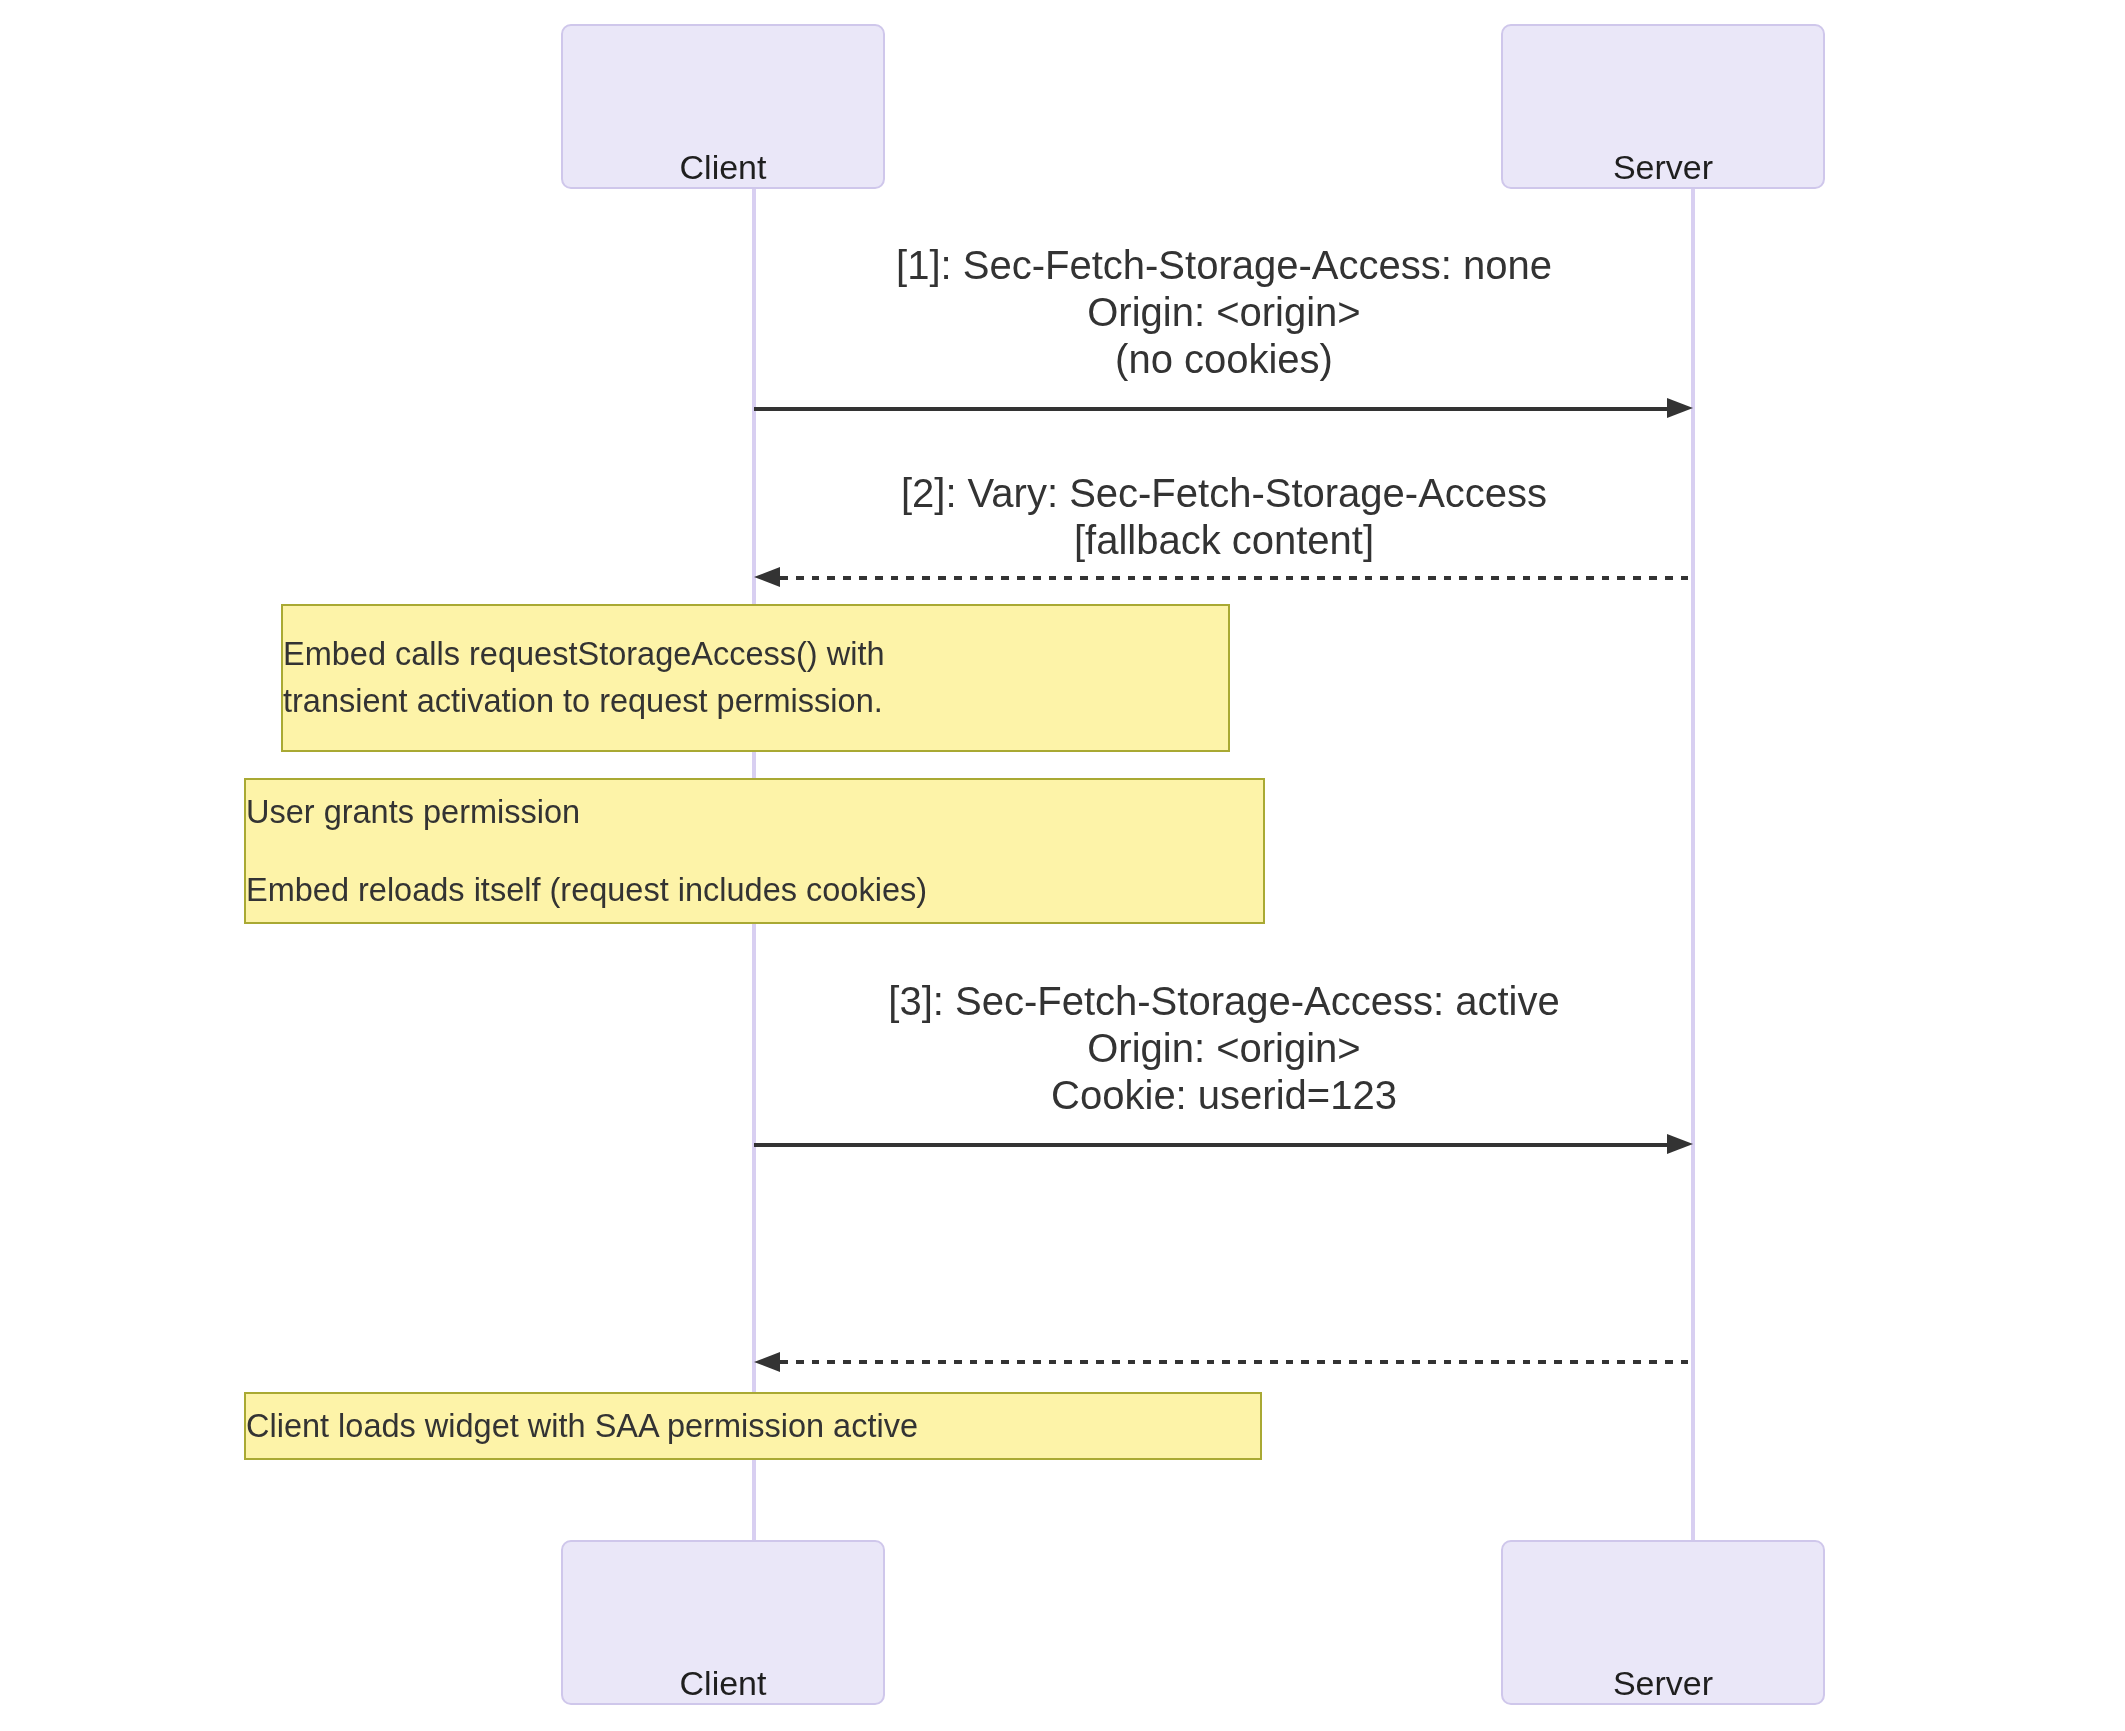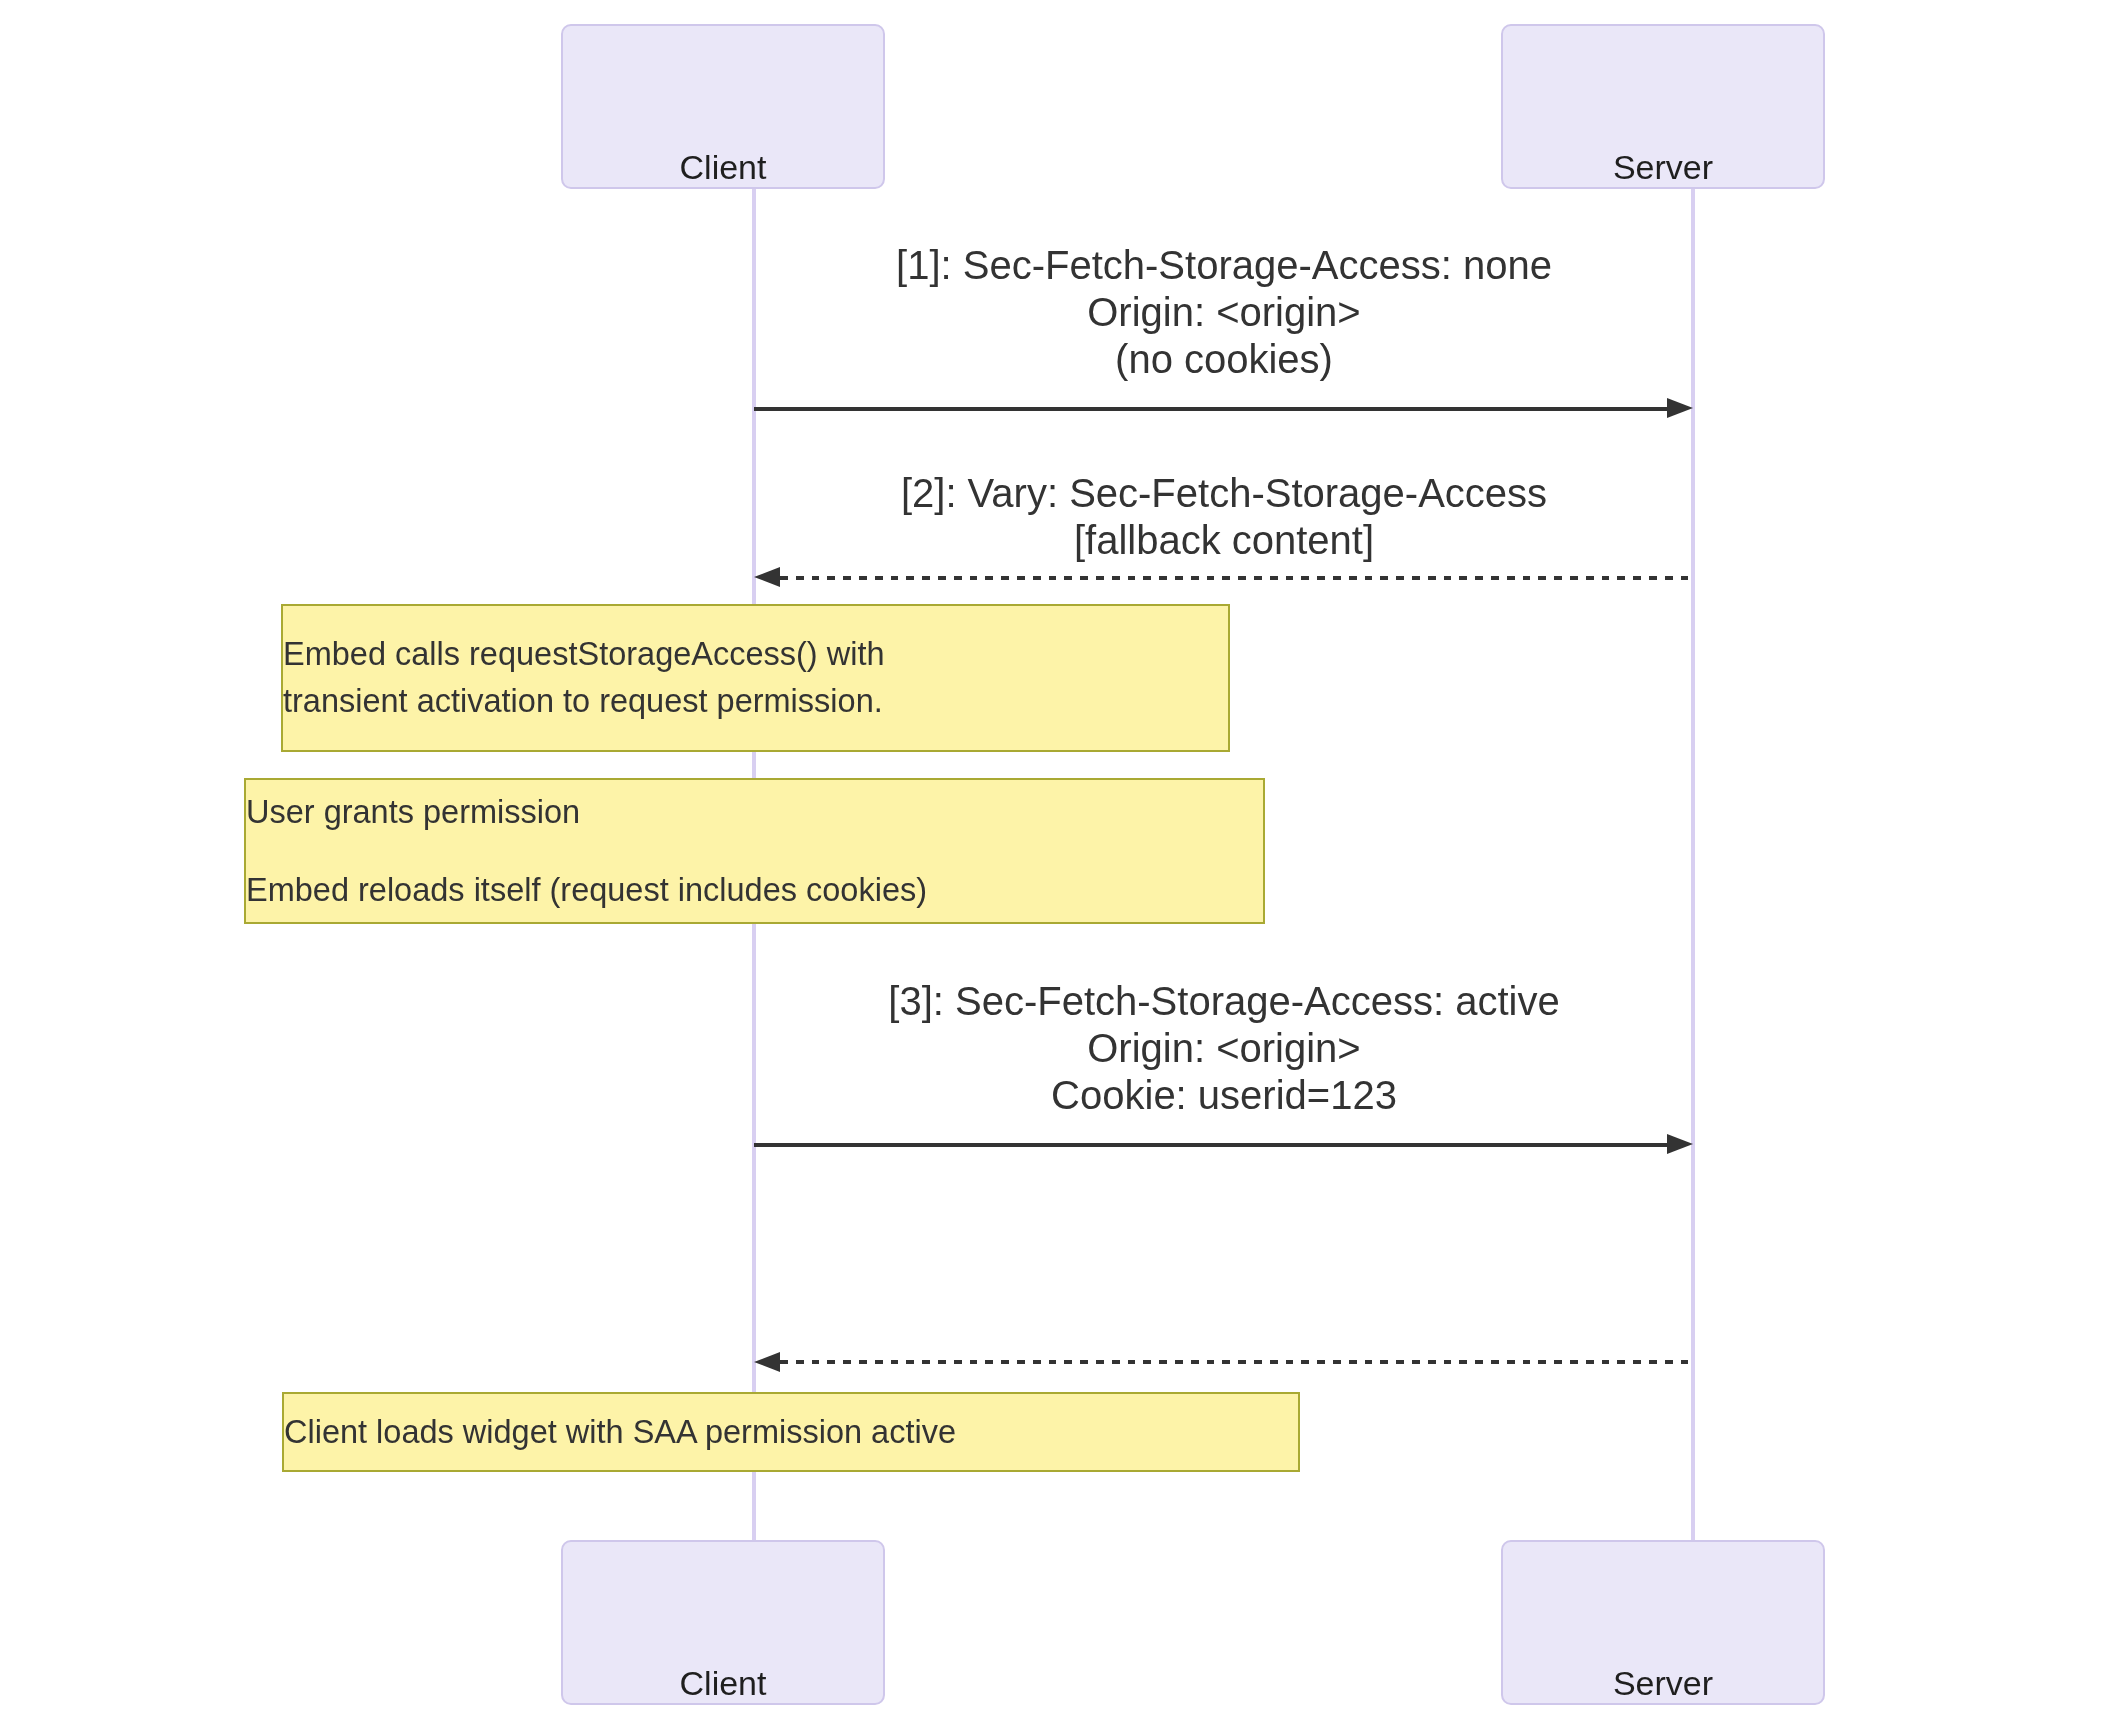--- a/index.html
+++ b/index.html
@@ -116,21 +116,21 @@
     <div>[3]: Sec-Fetch-Storage-Access: active</div>
     <div>Origin: &lt;origin&gt;</div>
     <div>Cookie: userid=123</div>
   </div>
   <div class="shaft solid" style="left:754px; top:1143px; width:914px;"></div>
   <div class="head right" style="left:1667px; top:1134px;"></div>
 
   <div class="shaft dashed" style="left:780px; top:1360px; width:913px;"></div>
   <div class="head left" style="left:754px; top:1352px;"></div>
 
-  <div class="note" style="left:244px; top:1392px; width:1018px; height:80px;margin-left:38px;">
+  <div class="note" style="left:244px; top:1392px; width:1018px; height:68px;">
     <div>Client loads widget with SAA permission active</div>
   </div>
 
   <div class="actor-box" style="left:561px; top:1540px;">
     <span>Client</span>
   </div>
   <div class="actor-box" style="left:1501px; top:1540px;">
     <span>Server</span>
   </div>
 

